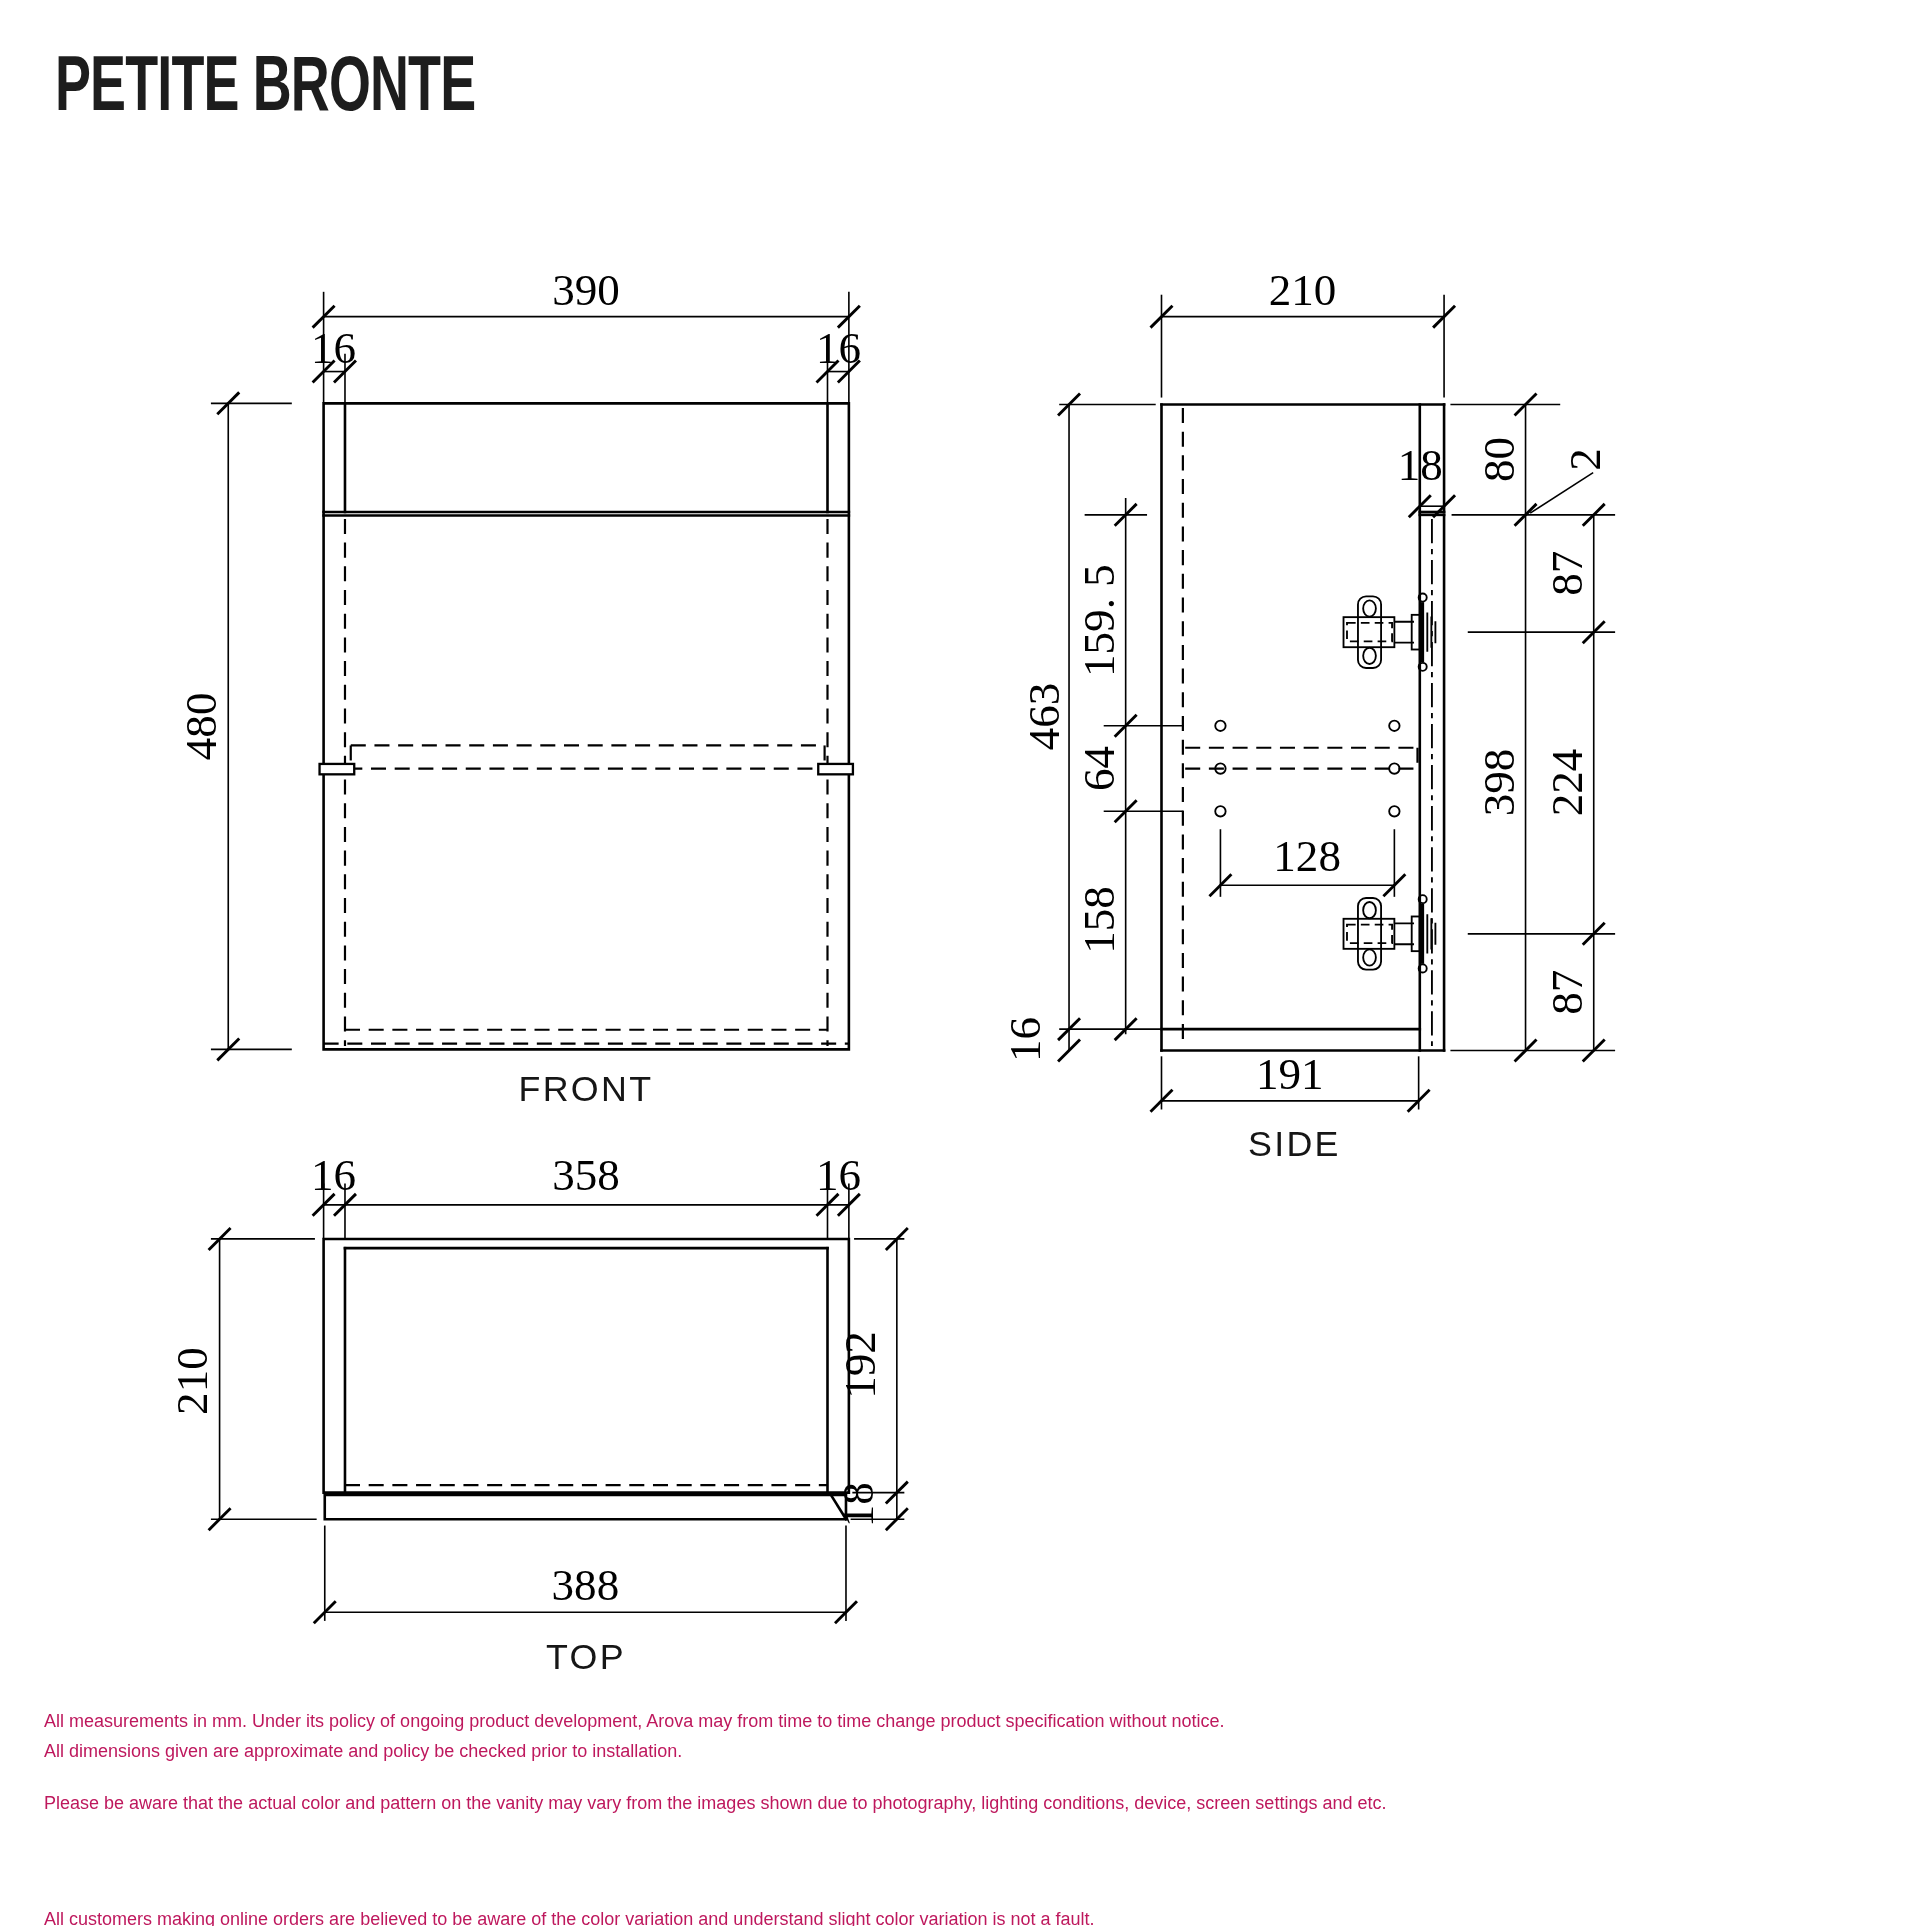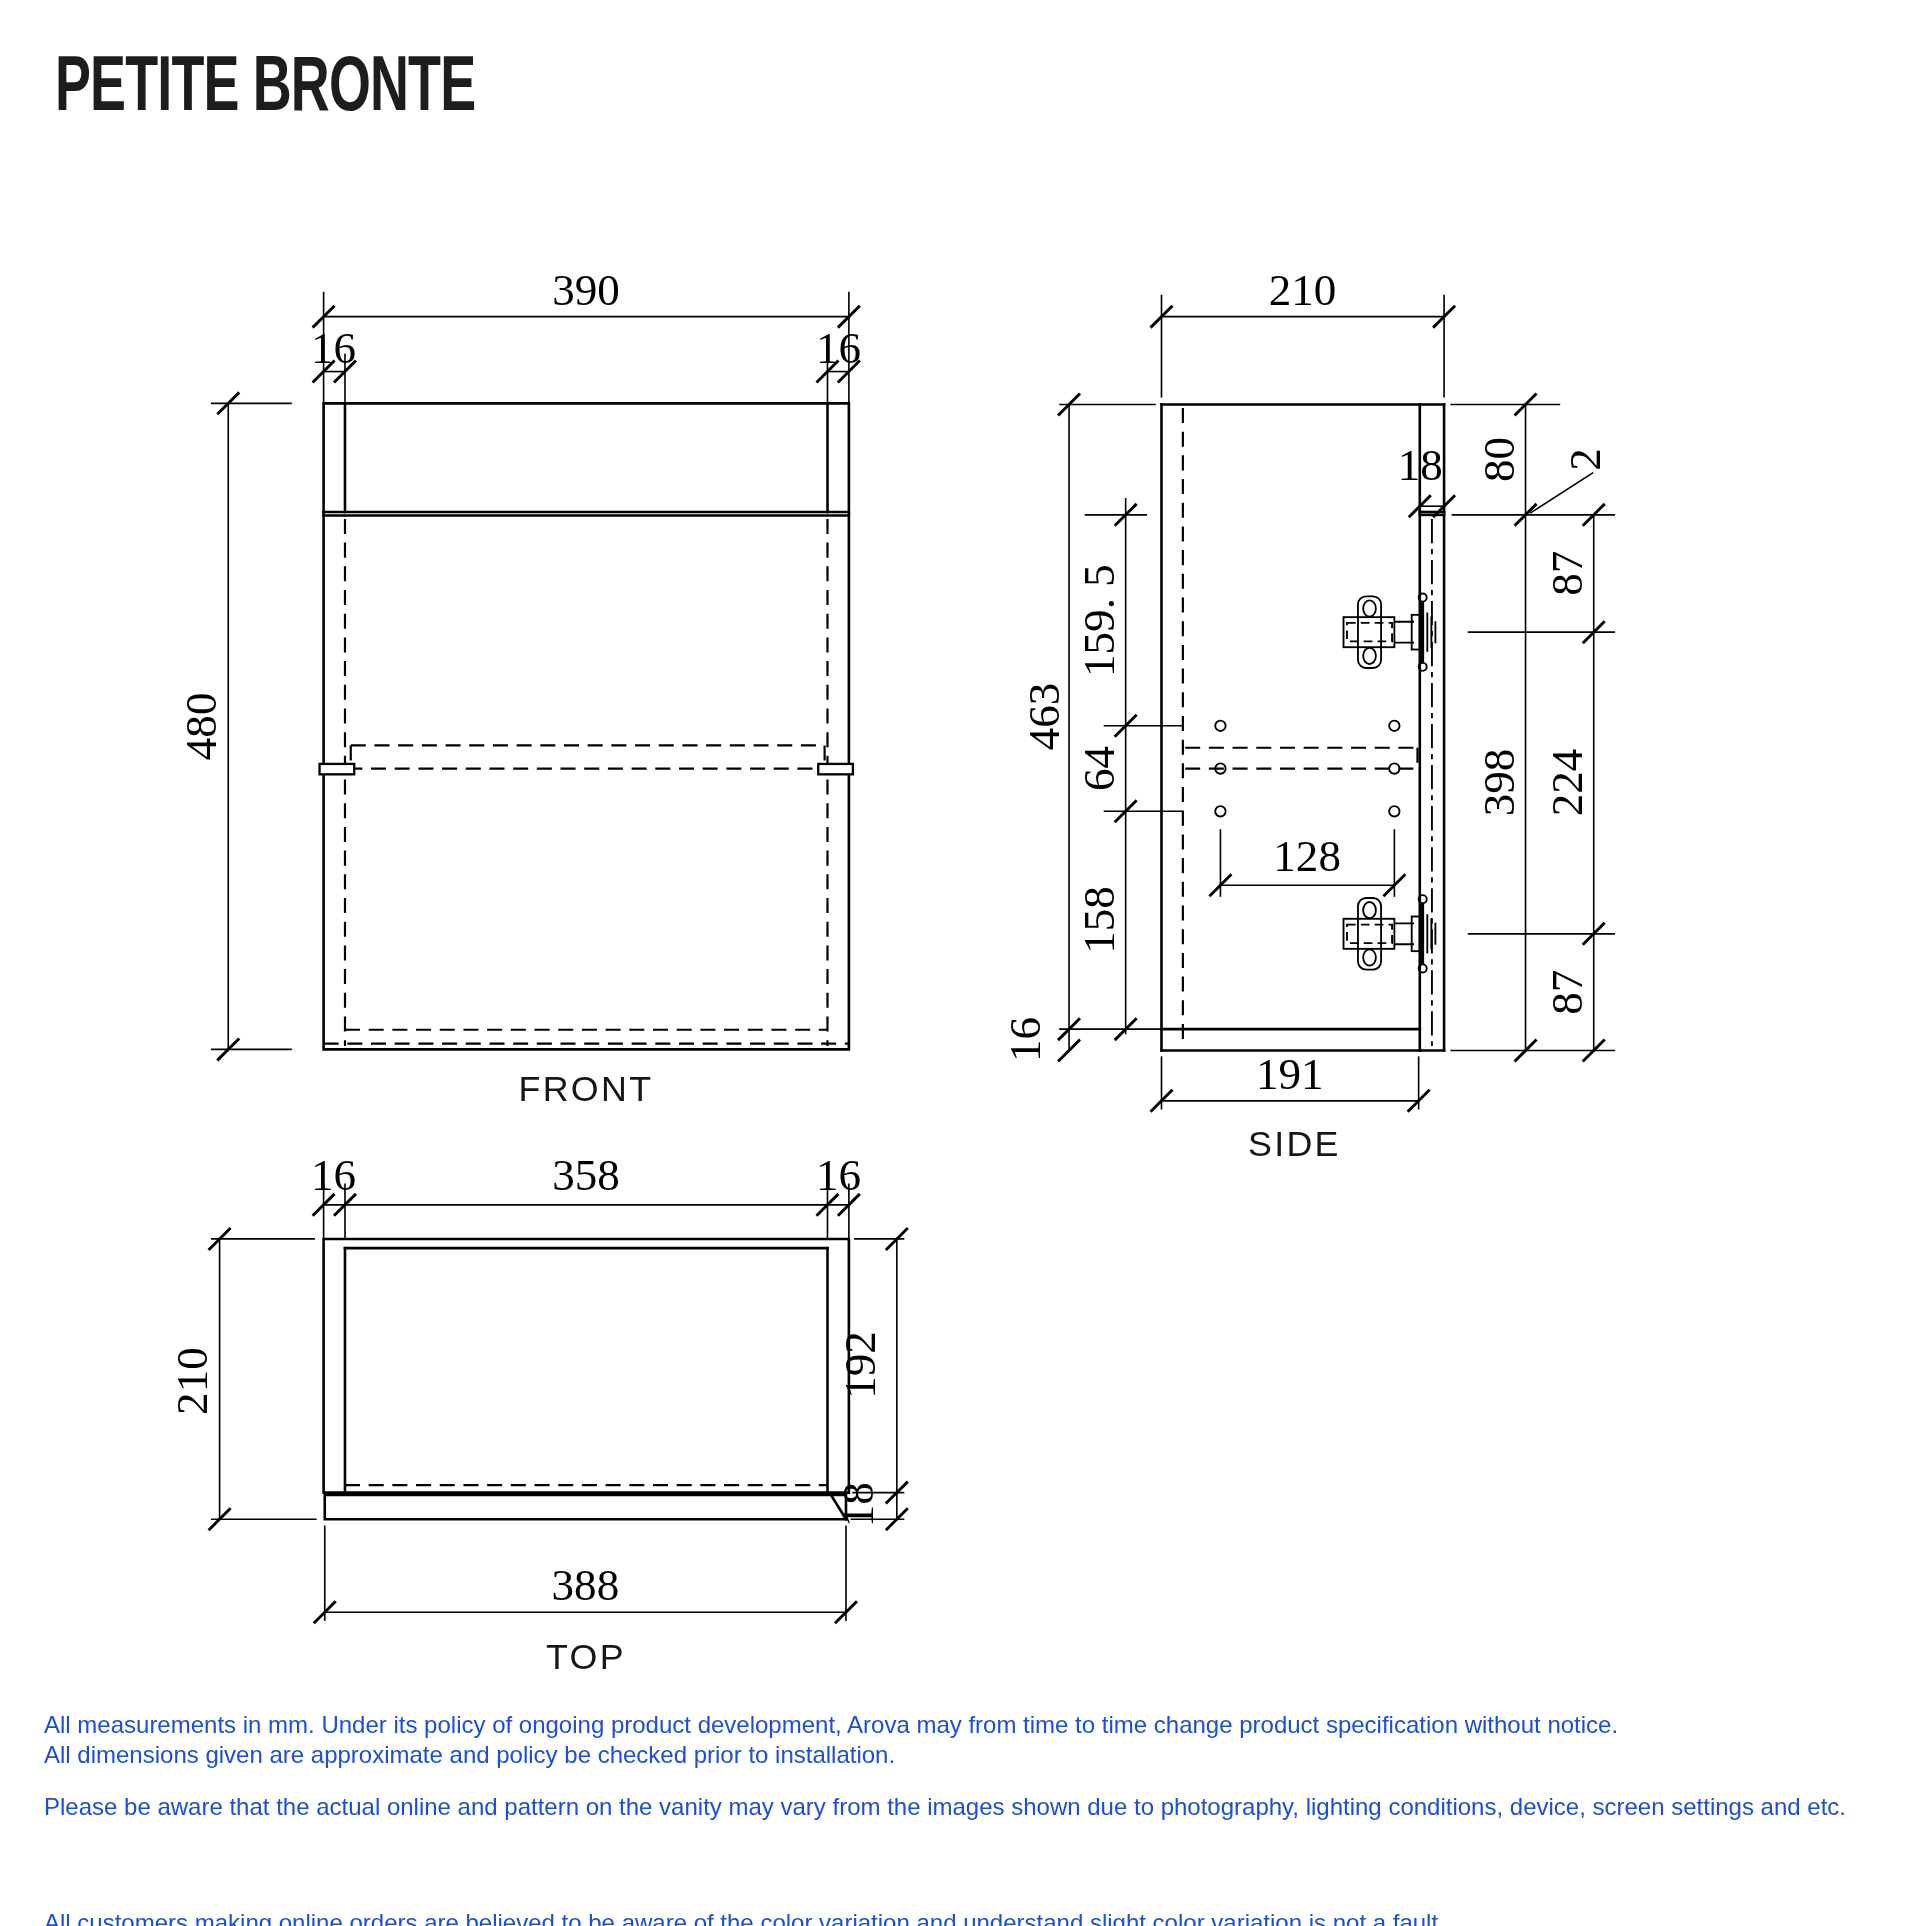--- a/index.html
+++ b/index.html
@@ -18,21 +18,21 @@
   .gdd{stroke:#000;stroke-width:3.2;fill:none;stroke-dasharray:42 10 9 10;}
   .d2{stroke:#000;stroke-width:2.8;fill:none;}
   .hole{stroke:#000;stroke-width:3.2;fill:none;}
   .tab{stroke:#000;stroke-width:4;fill:#fff;}
   .h3{stroke:#000;stroke-width:3.2;fill:none;}
   .h5{stroke:#000;stroke-width:7;fill:none;}
   .dimtxt{font-family:"Liberation Serif", serif;font-size:78px;fill:#000;text-anchor:middle;}
   .viewlbl{font-family:"Liberation Sans", sans-serif;font-size:62px;fill:#161616;
            letter-spacing:4px;text-anchor:middle;}
   .footer-line{
-    position:absolute;left:44px;font-size:24px;color:#1d4ed8;
+    position:absolute;left:44px;font-size:18px;color:#be185d;
     letter-spacing:0px;white-space:nowrap;
   }
 </style>
 </head>
 <body>
 
 <div class="page-title">PETITE BRONTE</div>
 
 <svg class="drawing" width="1926" height="1926" viewBox="0 0 3333 3333" xmlns="http://www.w3.org/2000/svg">
 
@@ -246,15 +246,15 @@
     <text class="dimtxt" transform="rotate(-90 358 2390)" x="358" y="2390">210</text>
     <text class="dimtxt" transform="rotate(-90 1515 2362)" x="1515" y="2362">192</text>
     <text class="dimtxt" transform="rotate(-90 1510 2604)" x="1510" y="2604">18</text>
     <text class="dimtxt" x="1013" y="2768">388</text>
     <text class="viewlbl" x="1014" y="2888">TOP</text>
   </g>
 </svg>
 
 <div class="footer-line" style="top:1711px">All measurements in mm. Under its policy of ongoing product development, Arova may from time to time change product specification without notice.</div>
 <div class="footer-line" style="top:1741px">All dimensions given are approximate and policy be checked prior to installation.</div>
-<div class="footer-line" style="top:1793px">Please be aware that the actual online and pattern on the vanity may vary from the images shown due to photography, lighting conditions, device, screen settings and etc.</div>
+<div class="footer-line" style="top:1793px">Please be aware that the actual color and pattern on the vanity may vary from the images shown due to photography, lighting conditions, device, screen settings and etc.</div>
 <div class="footer-line" style="top:1909px">All customers making online orders are believed to be aware of the color variation and understand slight color variation is not a fault.</div>
 
 
 </body></html>

